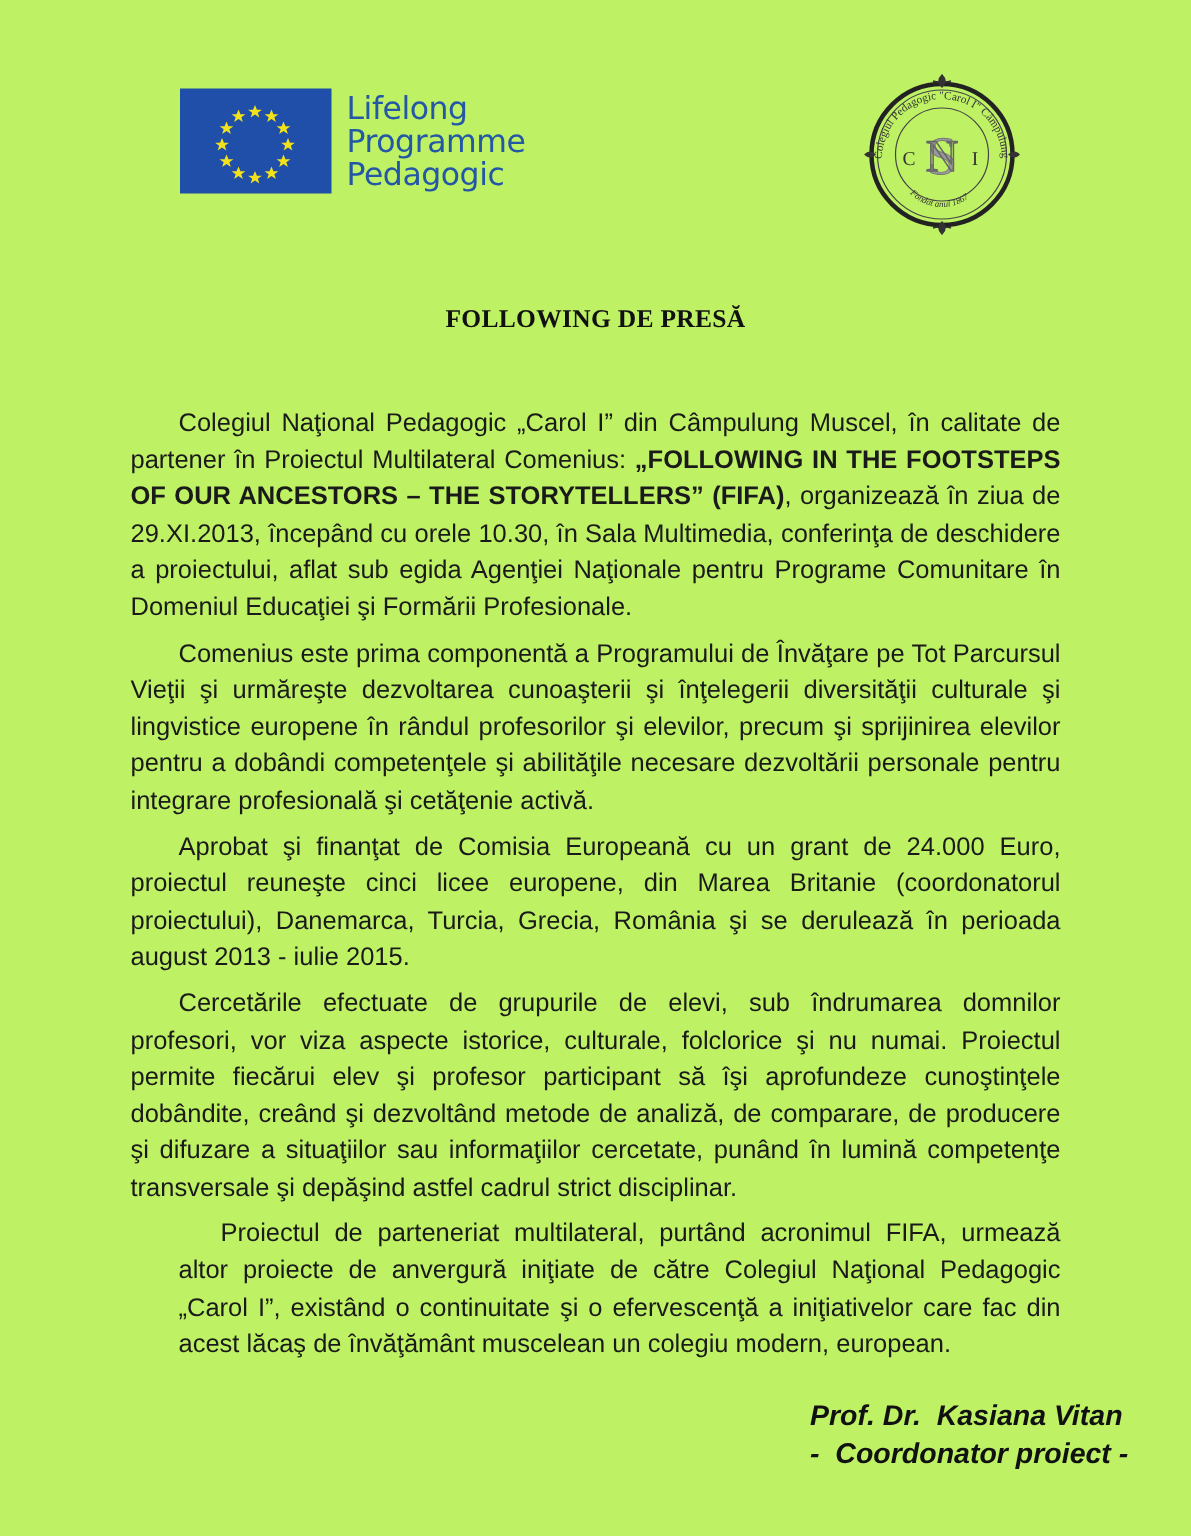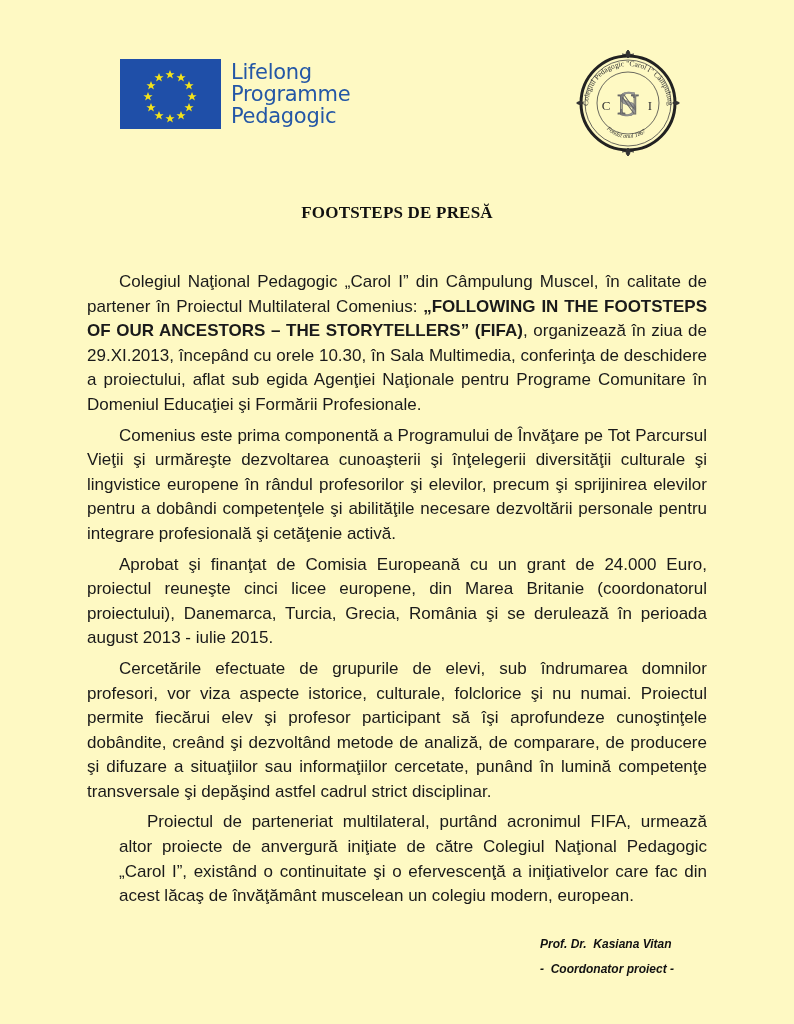--- a/index.html
+++ b/index.html
@@ -1,17 +1,17 @@
 <!DOCTYPE html>
 <html><head>
 <meta charset="utf-8">
 <style>
   html, body { margin: 0; padding: 0; background: #ffffff; }
   body { width: 794px; height: 1024px; position: relative; overflow: hidden; color: #111; }
-  .page { position: absolute; left: 0; top: 0; width: 794px; height: 1024px; background: #fef9c3; }
+  .page { position: absolute; left: 0; top: 0; width: 794px; height: 1024px; background: #bef264; }
 
   
   .llp-logo { position: absolute; left: 120px; top: 58px; width: 250px; height: 72px; display: flex; align-items: center; }
   .eu-flag { width: 101px; height: 70px; background: #1f4fa8; position: relative; flex: none; }
   .eu-flag svg { position: absolute; left: 0; top: 0; }
   .llp-text { margin-left: 10px; font-family: "DejaVu Sans", sans-serif; color: #2457a6; font-size: 21px; line-height: 22px; letter-spacing: -0.3px; }
   .llp-text div { white-space: nowrap; }
 
   .seal { position: absolute; left: 568px; top: 48px; width: 118px; height: 110px; }
 
@@ -20,21 +20,21 @@
     font-family: "Liberation Serif", serif; font-weight: bold; font-size: 17px; letter-spacing: 0.2px; }
 
   
   .body { position: absolute; left: 87px; top: 270px; width: 620px;
     font-family: "Liberation Sans", sans-serif; font-size: 17px; line-height: 24.6px; color: #1a1a1a; }
   .para { text-align: justify; text-indent: 32px; margin: 0 0 6px 0; }
   .para.p5 { text-indent: 28px; margin-left: 32px; }
   .para b { font-weight: bold; }
 
   .signature { position: absolute; left: 540px; top: 932px; font-family: "Liberation Sans", sans-serif;
-    font-style: italic; font-weight: bold; font-size: 12px; line-height: 25px; color: #111; }
+    font-style: italic; font-weight: bold; font-size: 19px; line-height: 25px; color: #111; }
   .signature div { white-space: pre; }
 </style>
 </head>
 <body>
 
 <div class="page">
 
   <div class="llp-logo">
     <div class="eu-flag">
       <svg width="101" height="70" viewBox="0 0 101 70">
@@ -83,21 +83,21 @@
         <textPath href="#bottomArc" startOffset="4">Fondat anul 1867</textPath>
       </text>
 
       <text x="60" y="68" text-anchor="middle" font-family="Liberation Serif, serif" font-size="36" fill="#999" stroke="#777" stroke-width="0.6">S</text>
       <text x="60" y="66" text-anchor="middle" font-family="Liberation Serif, serif" font-size="30" fill="none" stroke="#666" stroke-width="1">N</text>
       <text x="38" y="62" text-anchor="middle" font-family="Liberation Serif, serif" font-size="13" fill="#333">C</text>
       <text x="82" y="62" text-anchor="middle" font-family="Liberation Serif, serif" font-size="13" fill="#333">I</text>
     </svg>
   </div>
 
-  <div class="title">FOOTSTEPS DE PRESĂ</div>
+  <div class="title">FOLLOWING DE PRESĂ</div>
 
   <div class="body">
     <p class="para"><span>Colegiul Naţional Pedagogic „Carol I” din Câmpulung Muscel, în calitate de partener în Proiectul Multilateral Comenius: </span><b>„FOLLOWING IN THE FOOTSTEPS OF OUR ANCESTORS – THE STORYTELLERS” (FIFA)</b><span>, organizează în ziua de 29.XI.2013, începând cu orele 10.30, în Sala Multimedia, conferinţa de deschidere a proiectului, aflat sub egida Agenţiei Naţionale pentru Programe Comunitare în Domeniul Educaţiei şi Formării Profesionale.</span></p>
     <p class="para">Comenius este prima componentă a Programului de Învăţare pe Tot Parcursul Vieţii şi urmăreşte dezvoltarea cunoaşterii şi înţelegerii diversităţii culturale şi lingvistice europene în rândul profesorilor şi elevilor, precum şi sprijinirea elevilor pentru a dobândi competenţele şi abilităţile necesare dezvoltării personale pentru integrare profesională şi cetăţenie activă.</p>
     <p class="para">Aprobat şi finanţat de Comisia Europeană cu un grant de 24.000 Euro, proiectul reuneşte cinci licee europene, din Marea Britanie (coordonatorul proiectului), Danemarca, Turcia, Grecia, România şi se derulează în perioada august 2013 -  iulie 2015.</p>
     <p class="para">Cercetările efectuate de grupurile de elevi, sub îndrumarea domnilor profesori, vor viza aspecte istorice, culturale, folclorice şi nu numai. Proiectul permite fiecărui elev şi profesor participant să îşi aprofundeze cunoştinţele dobândite, creând şi dezvoltând metode de analiză, de comparare, de producere şi difuzare a situaţiilor sau informaţiilor cercetate, punând în lumină competenţe transversale şi depăşind astfel cadrul strict disciplinar.</p>
     <p class="para p5">Proiectul de parteneriat multilateral, purtând acronimul FIFA, urmează altor proiecte de anvergură iniţiate de către Colegiul Naţional Pedagogic „Carol I”, existând o continuitate şi o efervescenţă a iniţiativelor care fac din acest lăcaş de învăţământ muscelean un colegiu modern, european.</p>
   </div>
 
   <div class="signature">

